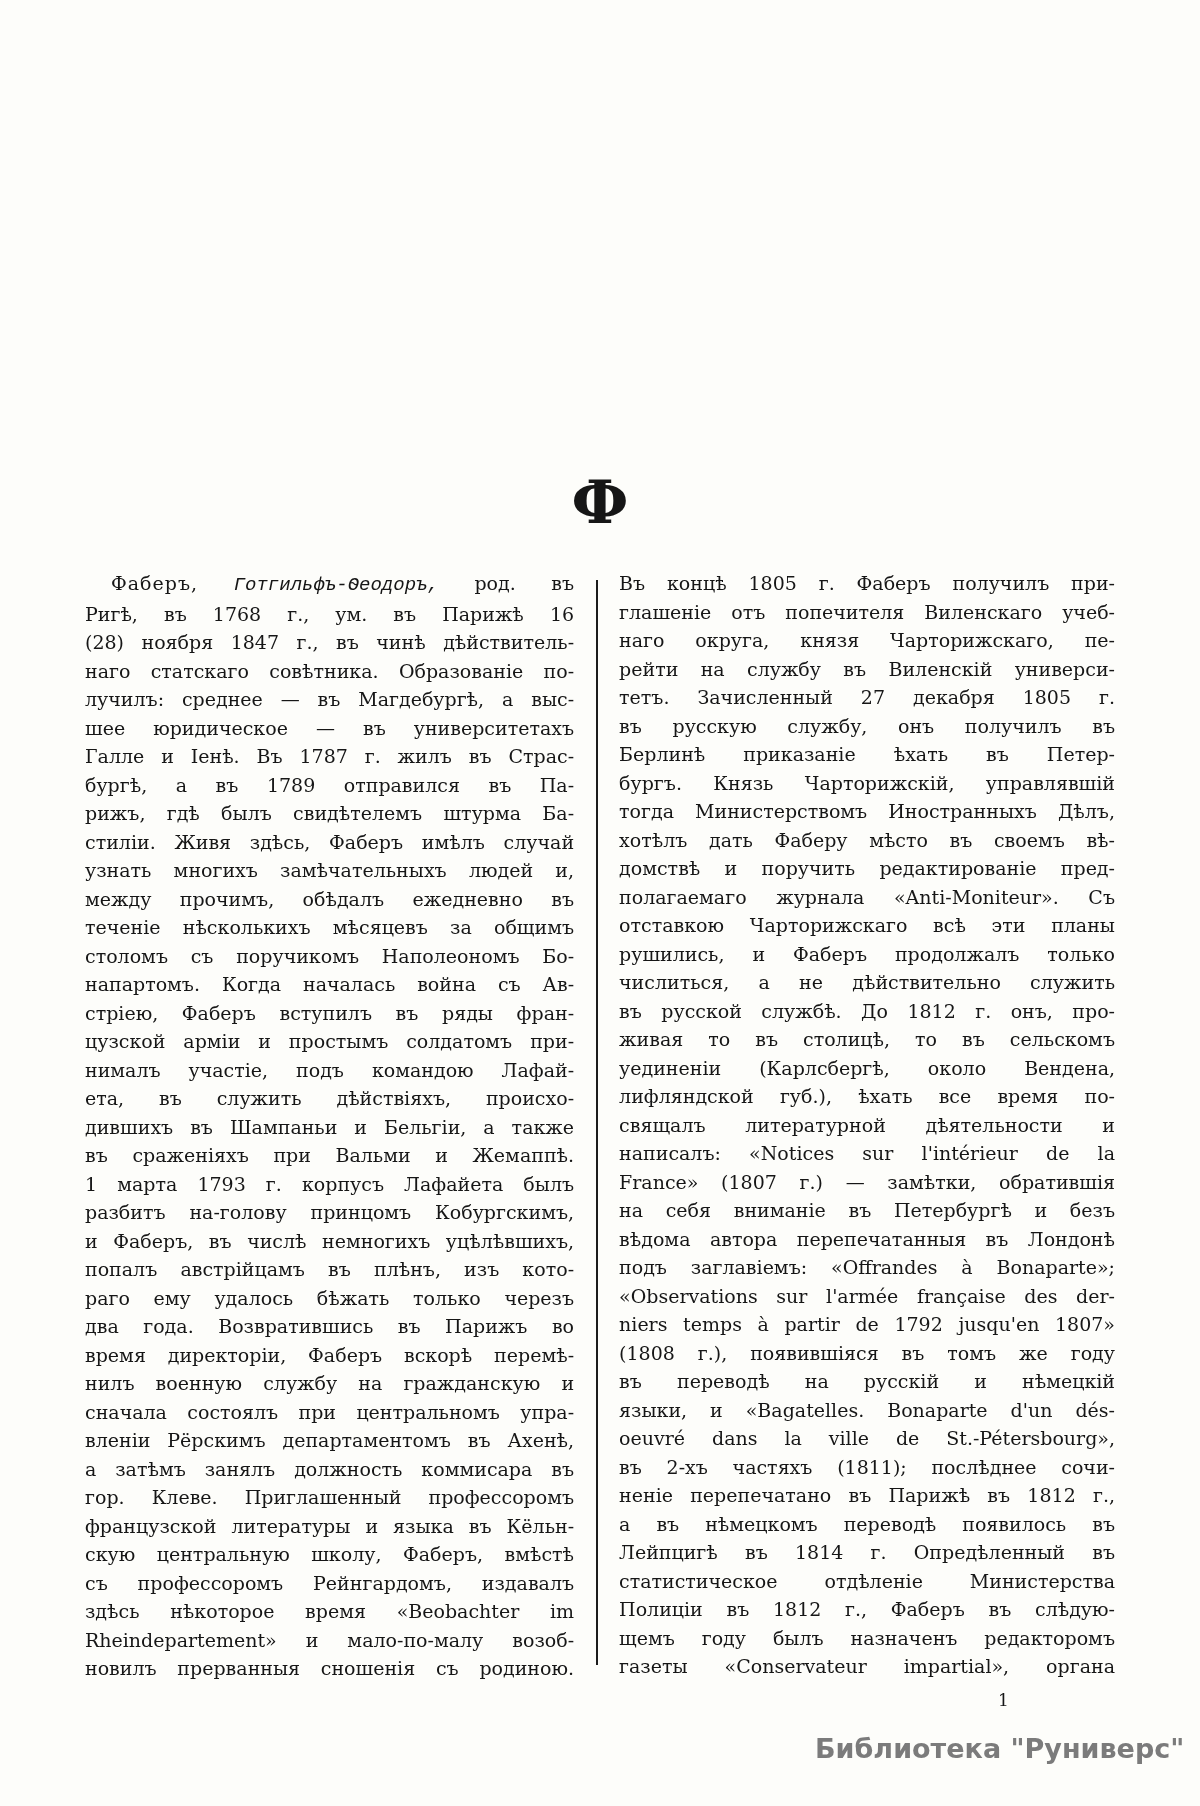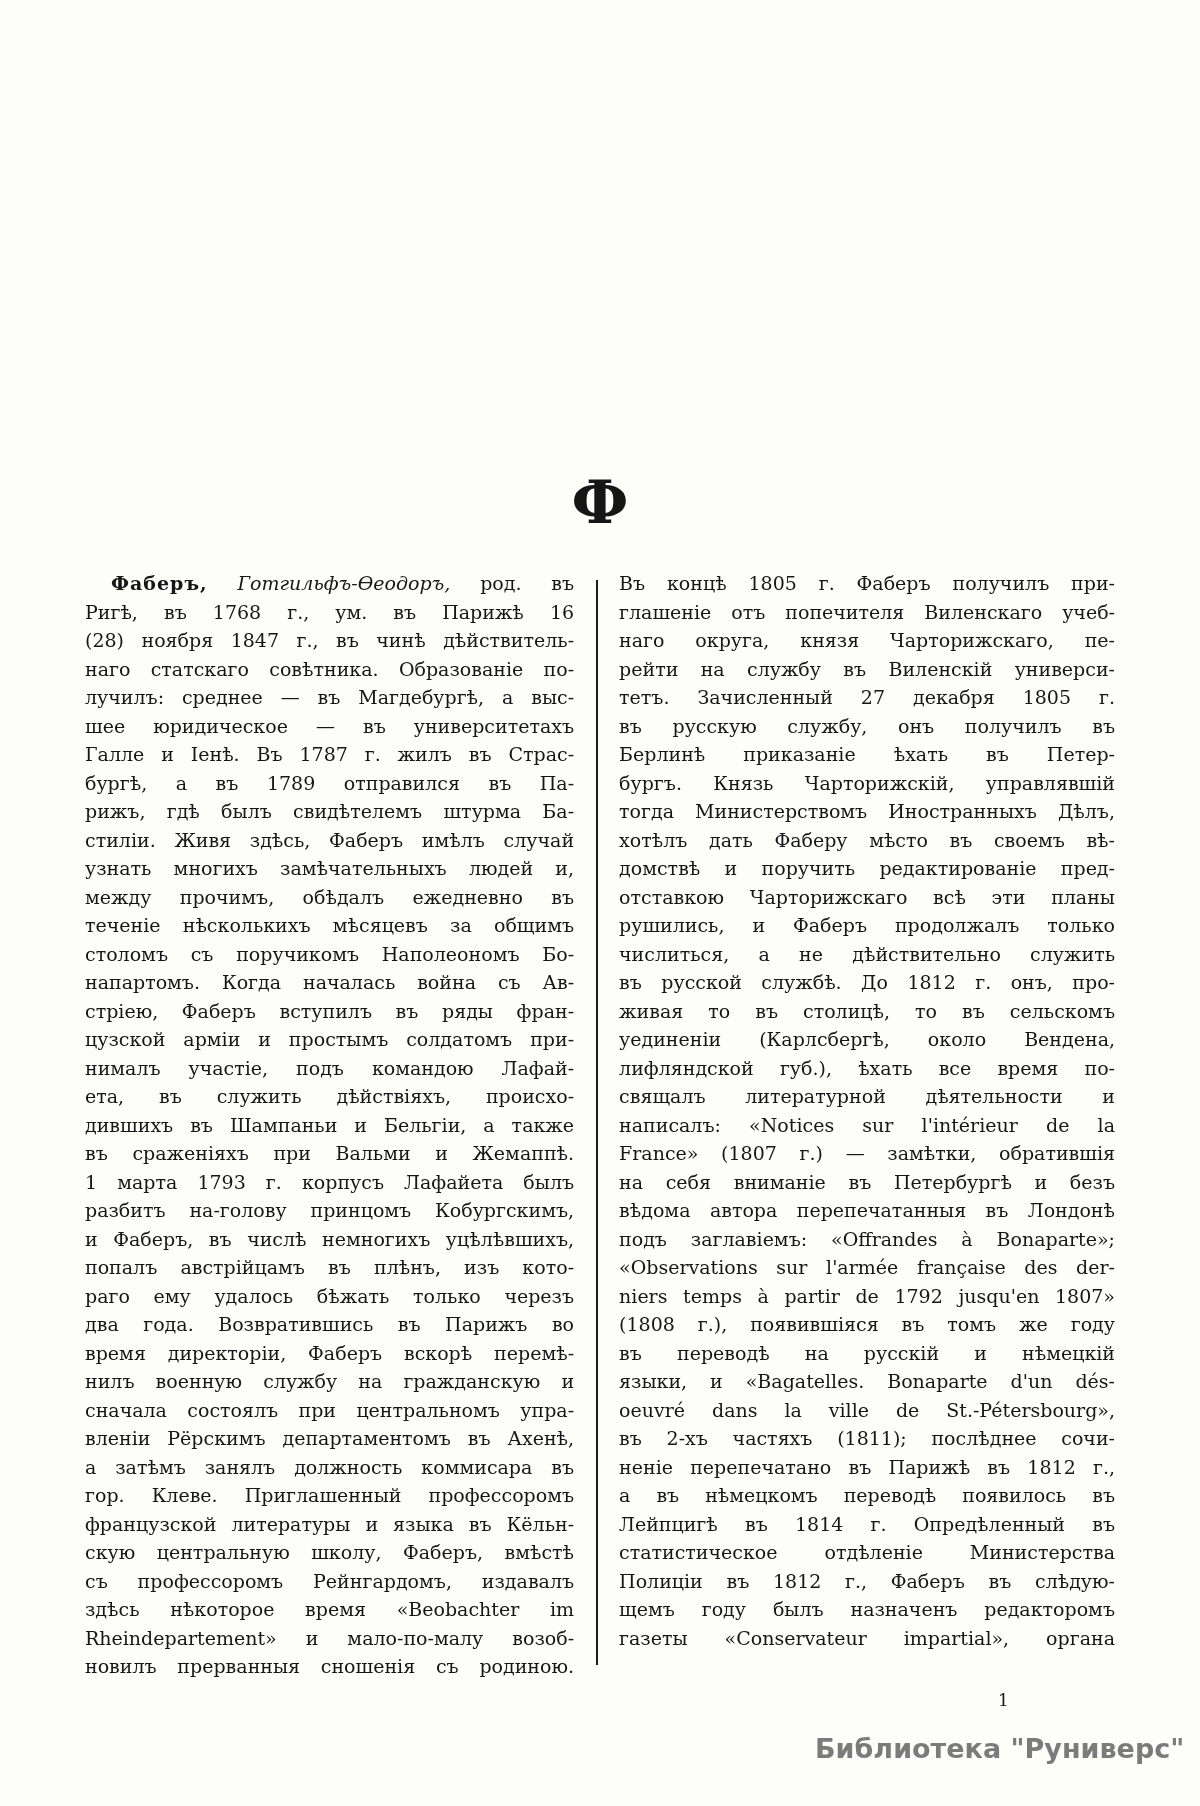--- a/index.html
+++ b/index.html
@@ -35,22 +35,22 @@
   #col-left  { width: 498px; }
   #col-right { width: 505px; margin-left: 45px; }
   .line {
     font-size: 19px;
     line-height: 28.5px;
     text-align: justify;
     text-align-last: justify;
     white-space: nowrap;
   }
   .first-line { text-indent: 26px; }
-  .headword { font-weight: 700; letter-spacing: 1px; }
-  .ital { font-style: italic; }
+  .headword { font-weight: 400; letter-spacing: 1px; }
+  .ital { font-style: italic; font-family: Liberation Mono, monospace; }
   #divider {
     position: absolute;
     left: 596px;
     top: 580px;
     width: 2px;
     height: 1085px;
     background: var(--rule, #1c1c1c);
   }
   #page-number {
     position: absolute;
@@ -127,20 +127,21 @@
           <div class="line">глашеніе отъ попечителя Виленскаго учеб-</div>
           <div class="line">наго округа, князя Чарторижскаго, пе-</div>
           <div class="line">рейти на службу въ Виленскій универси-</div>
           <div class="line">тетъ. Зачисленный 27 декабря 1805 г.</div>
           <div class="line">въ русскую службу, онъ получилъ въ</div>
           <div class="line">Берлинѣ приказаніе ѣхать въ Петер-</div>
           <div class="line">бургъ. Князь Чарторижскій, управлявшій</div>
           <div class="line">тогда Министерствомъ Иностранныхъ Дѣлъ,</div>
           <div class="line">хотѣлъ дать Фаберу мѣсто въ своемъ вѣ-</div>
           <div class="line">домствѣ и поручить редактированіе пред-</div>
+          <div class="line">полагаемаго журнала «Anti-Moniteur». Съ</div>
           <div class="line">отставкою Чарторижскаго всѣ эти планы</div>
           <div class="line">рушились, и Фаберъ продолжалъ только</div>
           <div class="line">числиться, а не дѣйствительно служить</div>
           <div class="line">въ русской службѣ. До 1812 г. онъ, про-</div>
           <div class="line">живая то въ столицѣ, то въ сельскомъ</div>
           <div class="line">уединеніи (Карлсбергѣ, около Вендена,</div>
           <div class="line">лифляндской губ.), ѣхать все время по-</div>
           <div class="line">свящалъ литературной дѣятельности и</div>
           <div class="line">написалъ: «Notices sur l'intérieur de la</div>
           <div class="line">France» (1807 г.) — замѣтки, обратившія</div>

